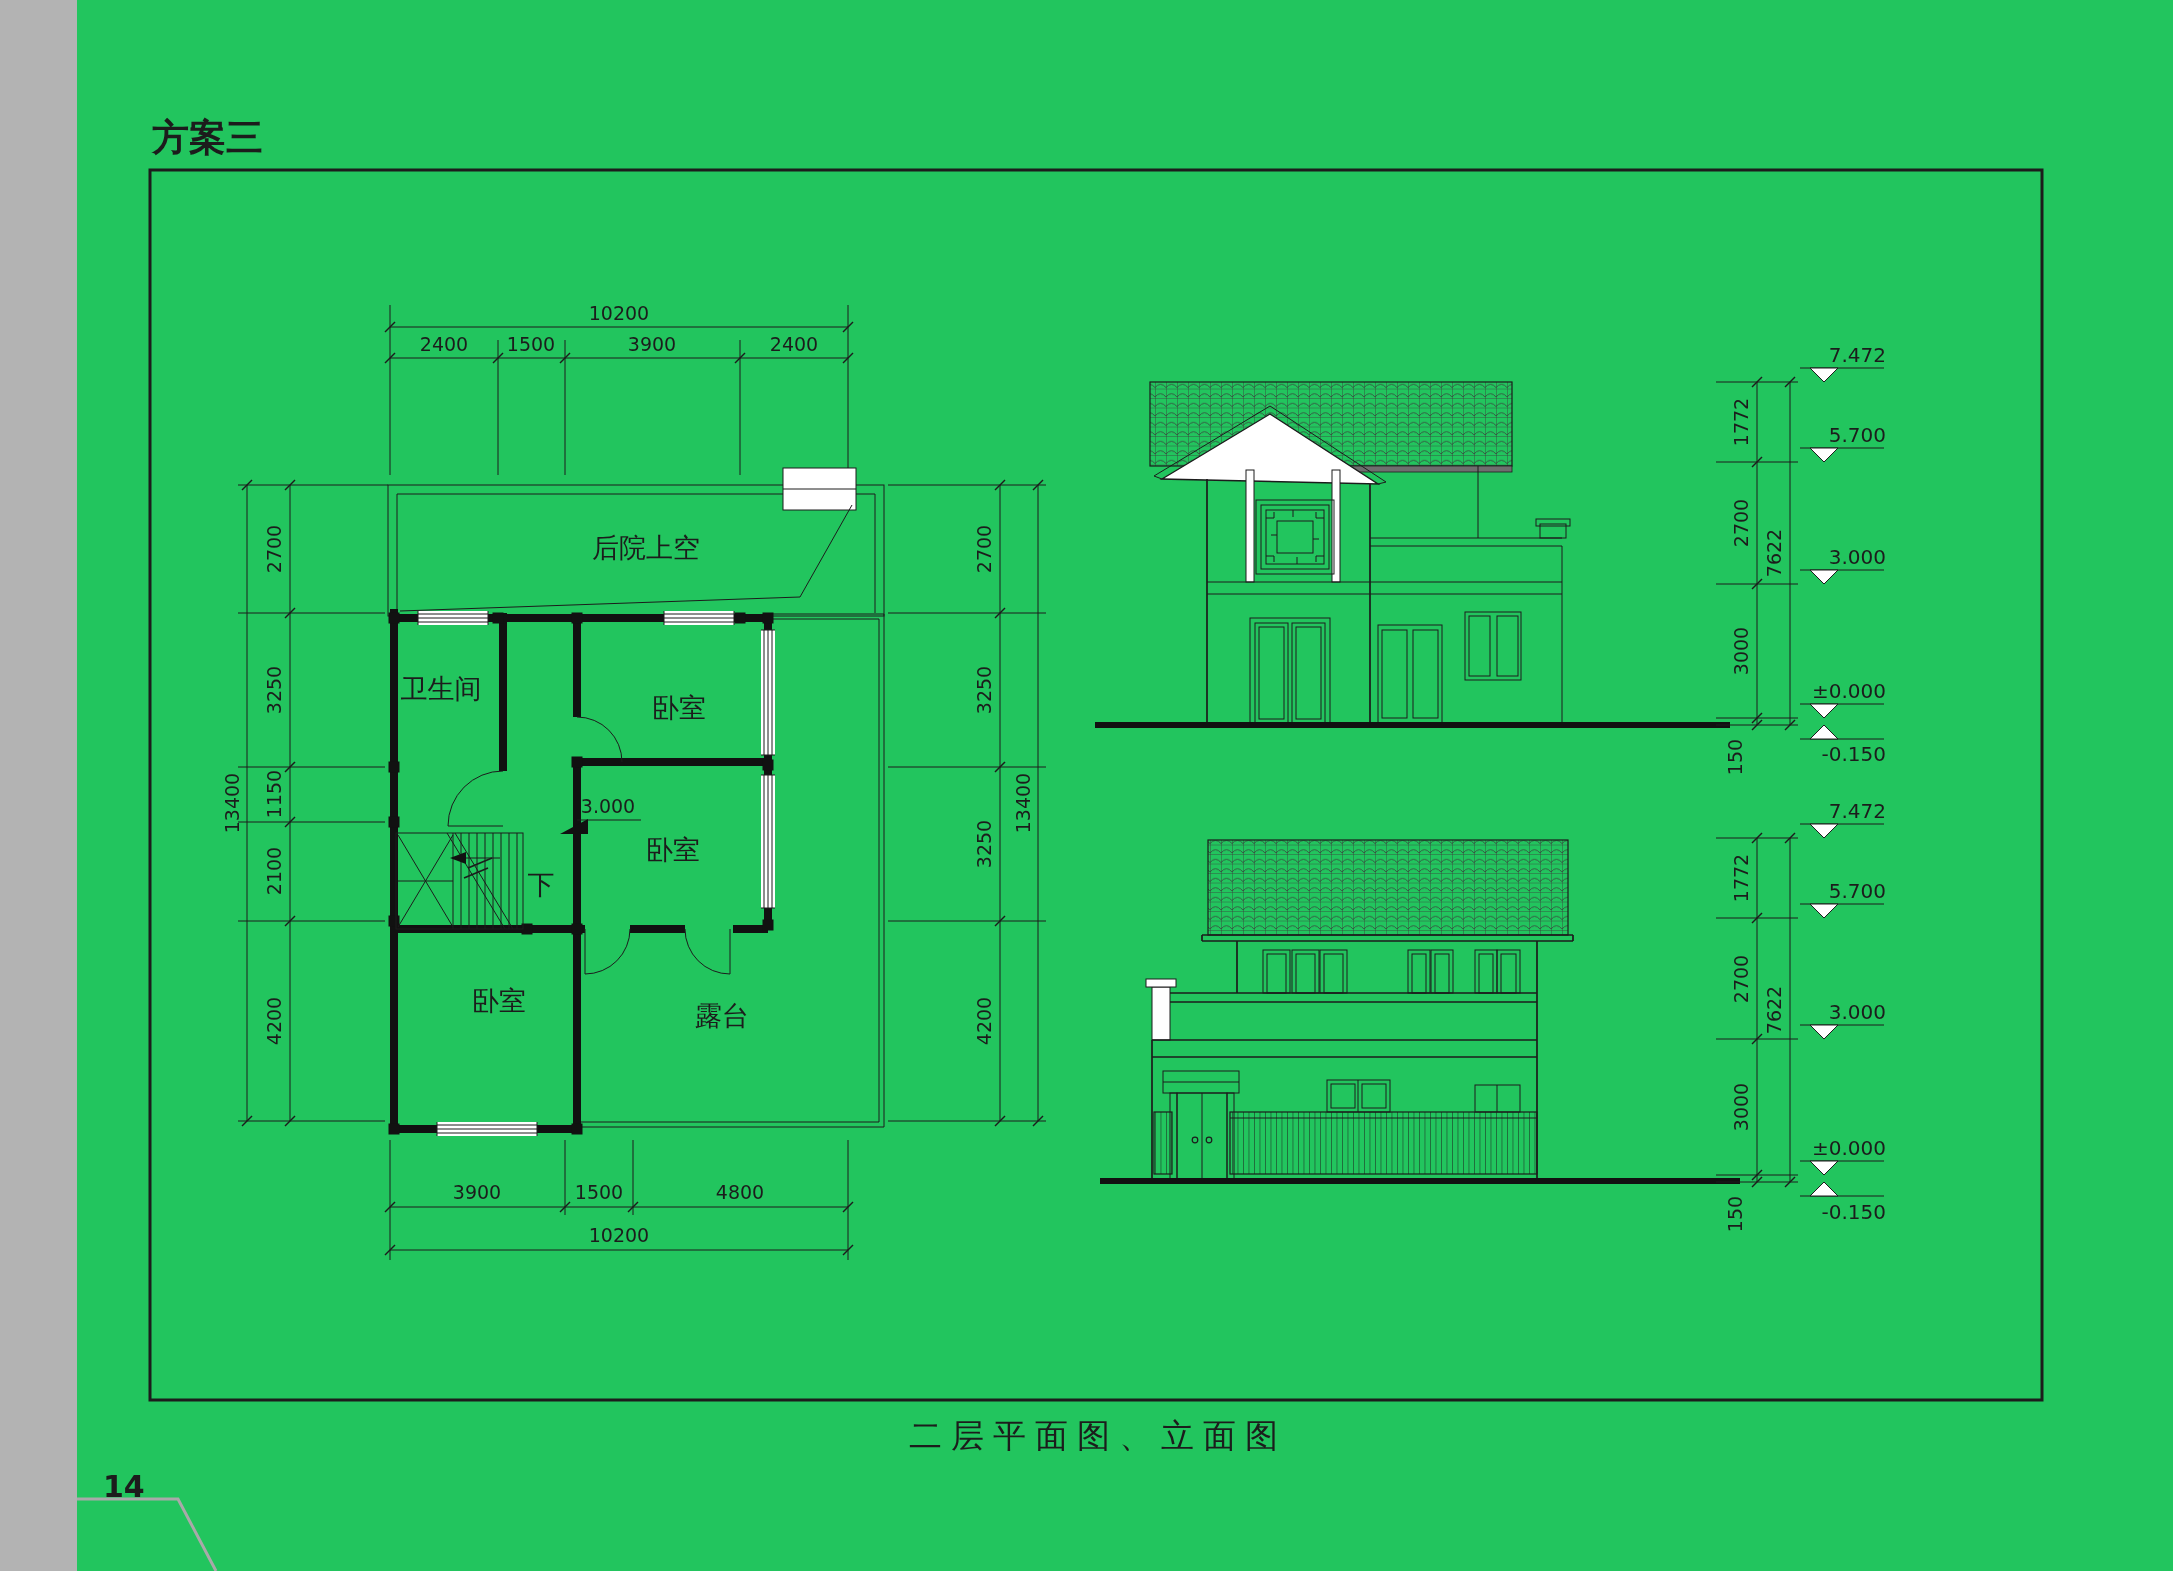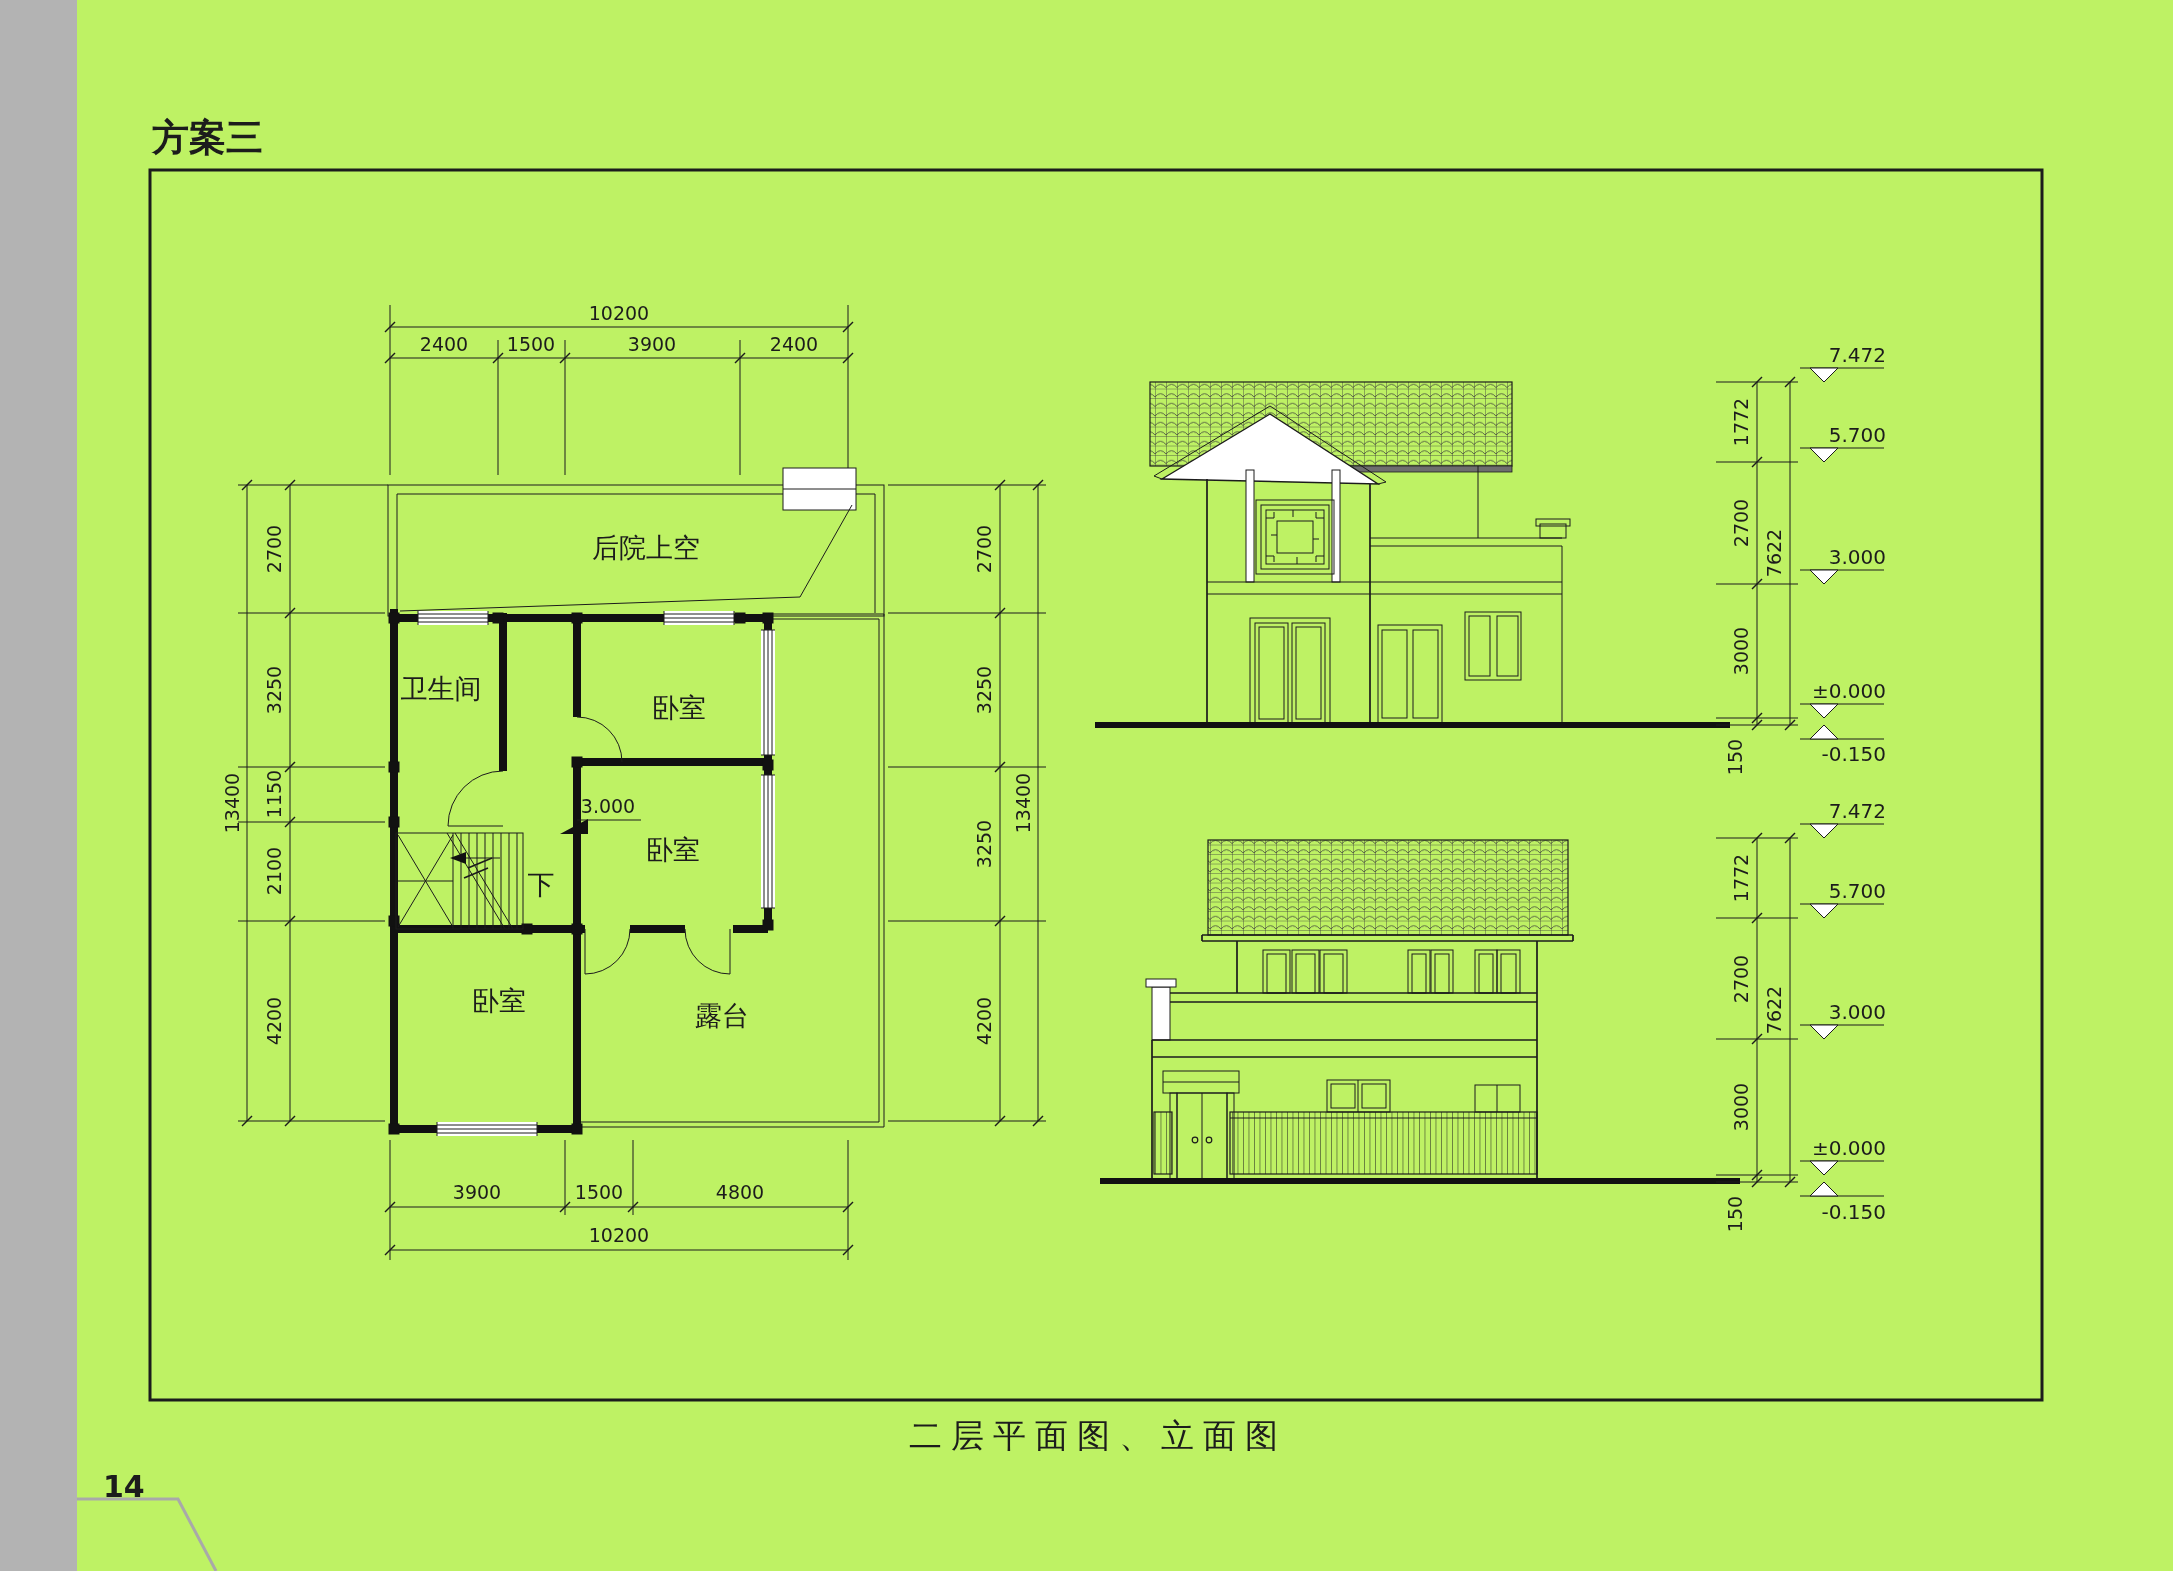--- a/index.html
+++ b/index.html
@@ -1,16 +1,16 @@
 <!DOCTYPE html>
 <html><head>
 <meta charset="utf-8">
 <style>
   html,body{margin:0;padding:0;background:#fff;}
-  .stage{position:relative;width:2173px;height:1571px;background:#bef264;overflow:hidden;
+  .stage{position:relative;width:2173px;height:1571px;background:#22c55e;overflow:hidden;
          font-family:"DejaVu Sans",sans-serif;}
   svg{position:absolute;left:0;top:0;}
   .thin{stroke:#1c1c1c;stroke-width:1;fill:none;}
   .med{stroke:#1c1c1c;stroke-width:1.7;fill:none;}
   .wall{stroke:#111;stroke-width:8;fill:none;}
   .tick{stroke:#1c1c1c;stroke-width:1.5;}
   .ground{stroke:#111;stroke-width:6;}
   .col{fill:#111;stroke:none;}
   .whitefill{fill:#fff;stroke:#1c1c1c;stroke-width:1;}
   .whitemask{fill:#fff;stroke:none;}

